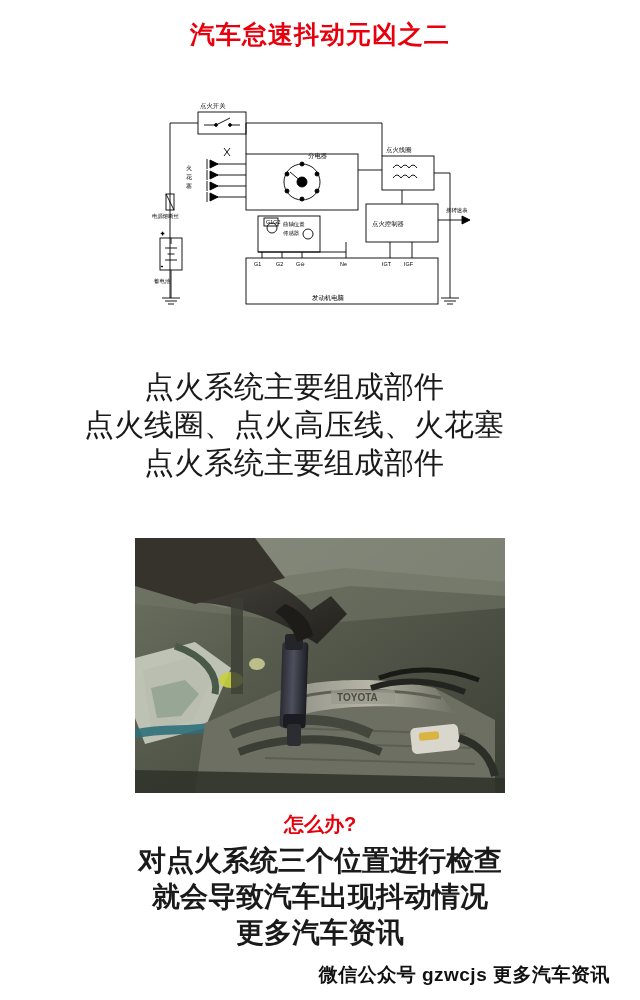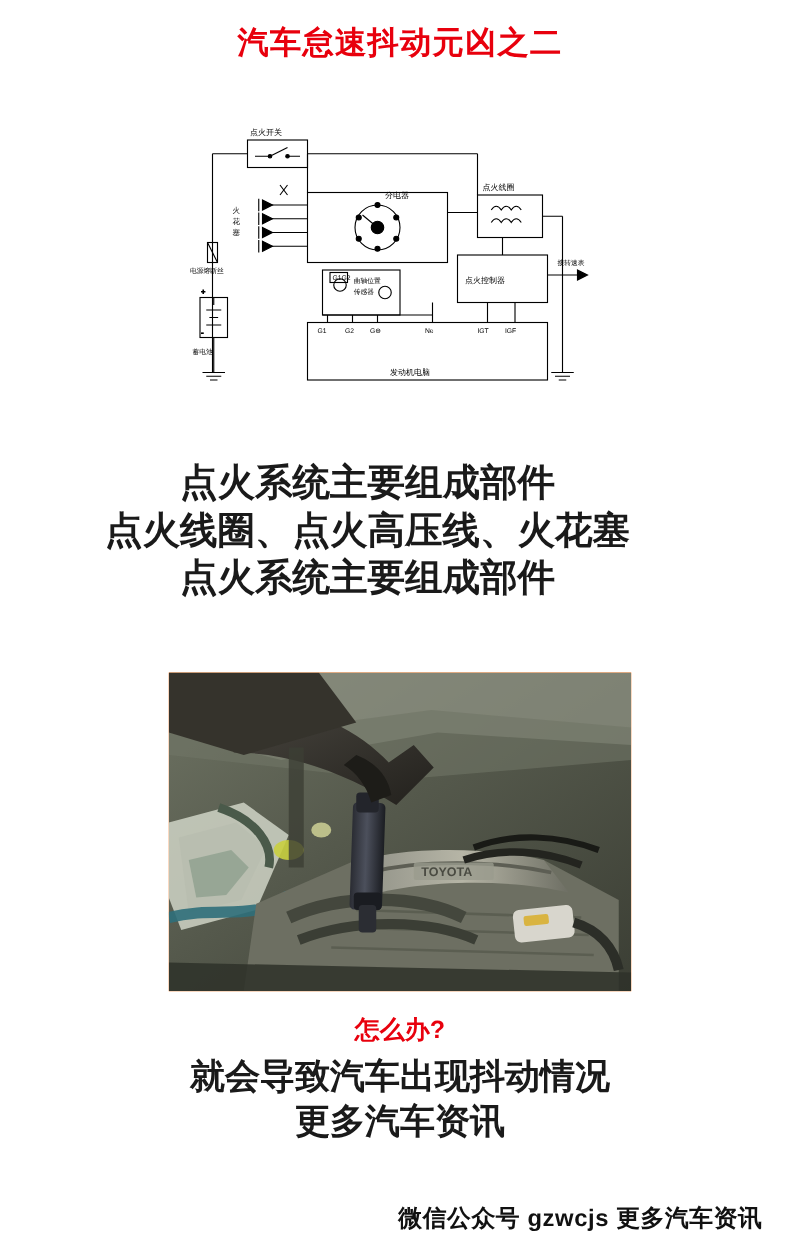--- a/index.html
+++ b/index.html
@@ -67,36 +67,36 @@
 
   
   .mid-text {
     position: absolute;
     top: 368px;
     left: 0;
     width: 588px;
     text-align: center;
     color: #1a1a1a;
     font-size: 30px;
-    font-weight: bold;
+    font-weight: normal;
     line-height: 38px;
   }
   .mid-text span {
     display: block;
   }
 
   
   .photo {
     position: absolute;
     top: 538px;
     left: 135px;
     width: 370px;
     height: 255px;
     overflow: hidden;
-    background: #f97316;
+    background: #fde047;
   }
   .photo svg {
     display: block;
   }
 
   
   .howto-head {
     position: absolute;
     top: 808px;
     left: 0;
@@ -349,19 +349,20 @@
       <path d="M244 140 C276 128 312 130 344 142" stroke="#191a16" stroke-width="5" fill="none"></path>
 
       <path d="M0 232 L370 240 L370 255 L0 255 Z" fill="#2e3129" opacity="0.85"></path>
 
       <rect x="96" y="60" width="12" height="96" fill="#3c3f35" opacity="0.8"></rect>
     </svg>
   </div>
 
   <div class="howto-head">怎么办?</div>
   <div class="howto-body">
+    <span>对点火系统三个位置进行检查</span>
     <span>就会导致汽车出现抖动情况</span>
     <span>更多汽车资讯</span>
   </div>
 
   <div class="footer">微信公众号 gzwcjs 更多汽车资讯</div>
 
 </div>
 
 </body></html>

